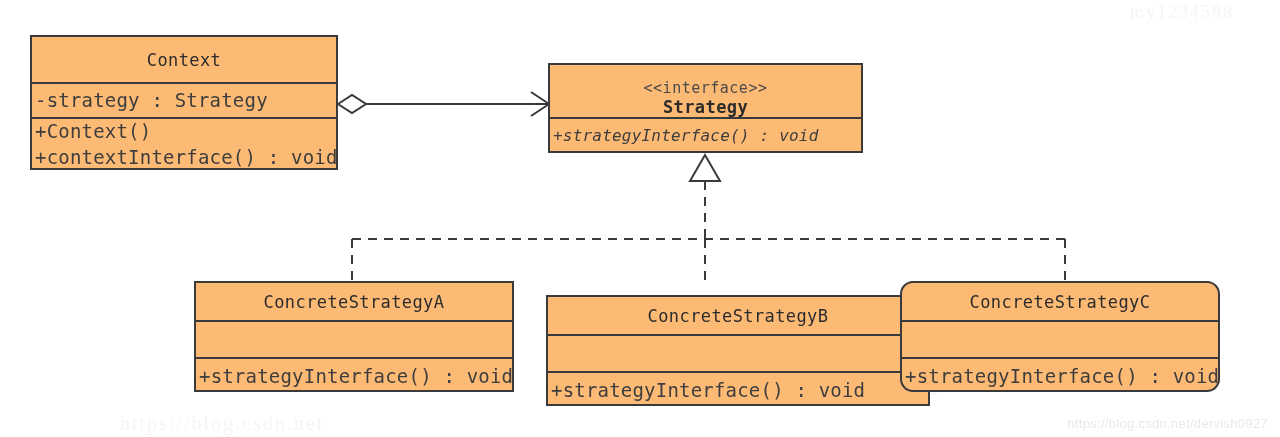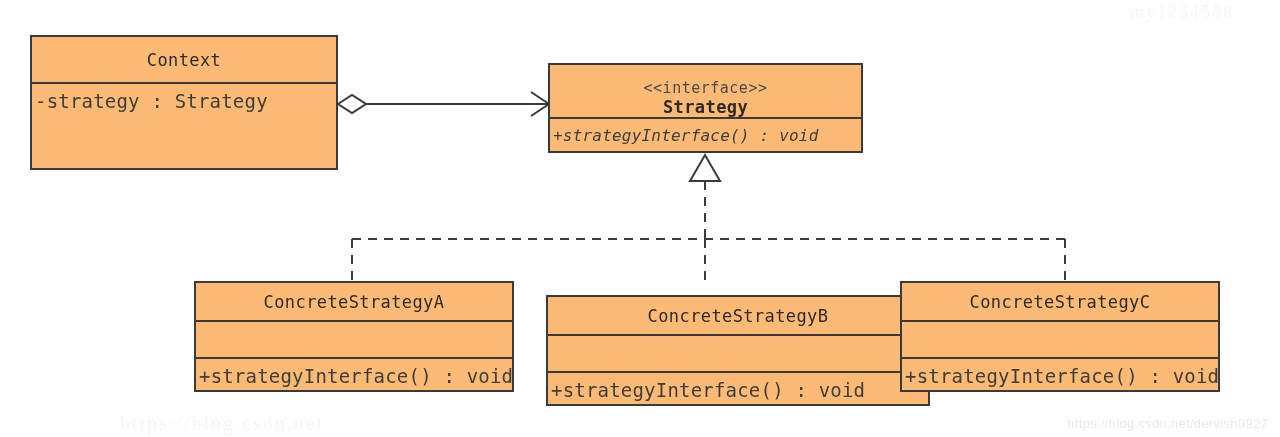--- a/index.html
+++ b/index.html
@@ -159,20 +159,24 @@
     </g>
   </svg>
 
   <div class="uml-box" style="left:30px; top:35px; width:308px; height:135px;">
     <div class="compartment" style="height:47px;">
       <div class="cmp-name">Context</div>
     </div>
     <div class="compartment" style="height:35px;">
       <div class="member">-strategy : Strategy</div>
     </div>
+    <div class="compartment" style="height:51px;">
+      <div class="member">+Context()</div>
+      <div class="member">+contextInterface() : void</div>
+    </div>
   </div>
 
   <div class="uml-box" style="left:548px; top:63px; width:315px; height:90px;">
     <div class="compartment" style="height:54px;justify-content:flex-end;">
       <div class="stereotype">&lt;&lt;interface&gt;&gt;</div>
       <div class="cmp-name bold">Strategy</div>
     </div>
     <div class="compartment" style="height:34px;">
       <div class="member italic">+strategyInterface() : void</div>
     </div>
@@ -191,21 +195,21 @@
   <div class="uml-box" style="left:546px; top:295px; width:384px; height:111px;">
     <div class="compartment" style="height:39px;">
       <div class="cmp-name">ConcreteStrategyB</div>
     </div>
     <div class="compartment empty-cmp" style="height:37px;"></div>
     <div class="compartment" style="height:35px;">
       <div class="member">+strategyInterface() : void</div>
     </div>
   </div>
 
-  <div class="uml-box" style="left:900px; top:281px; width:320px; height:111px;">
+  <div class="uml-box" style="left:900px; top:281px; width:320px; height:111px;border-radius:13px;">
     <div class="compartment" style="height:39px;">
       <div class="cmp-name">ConcreteStrategyC</div>
     </div>
     <div class="compartment empty-cmp" style="height:37px;"></div>
     <div class="compartment" style="height:35px;">
       <div class="member">+strategyInterface() : void</div>
     </div>
   </div>
 
   <div class="wm-url">https://blog.csdn.net/dervish0927</div>

